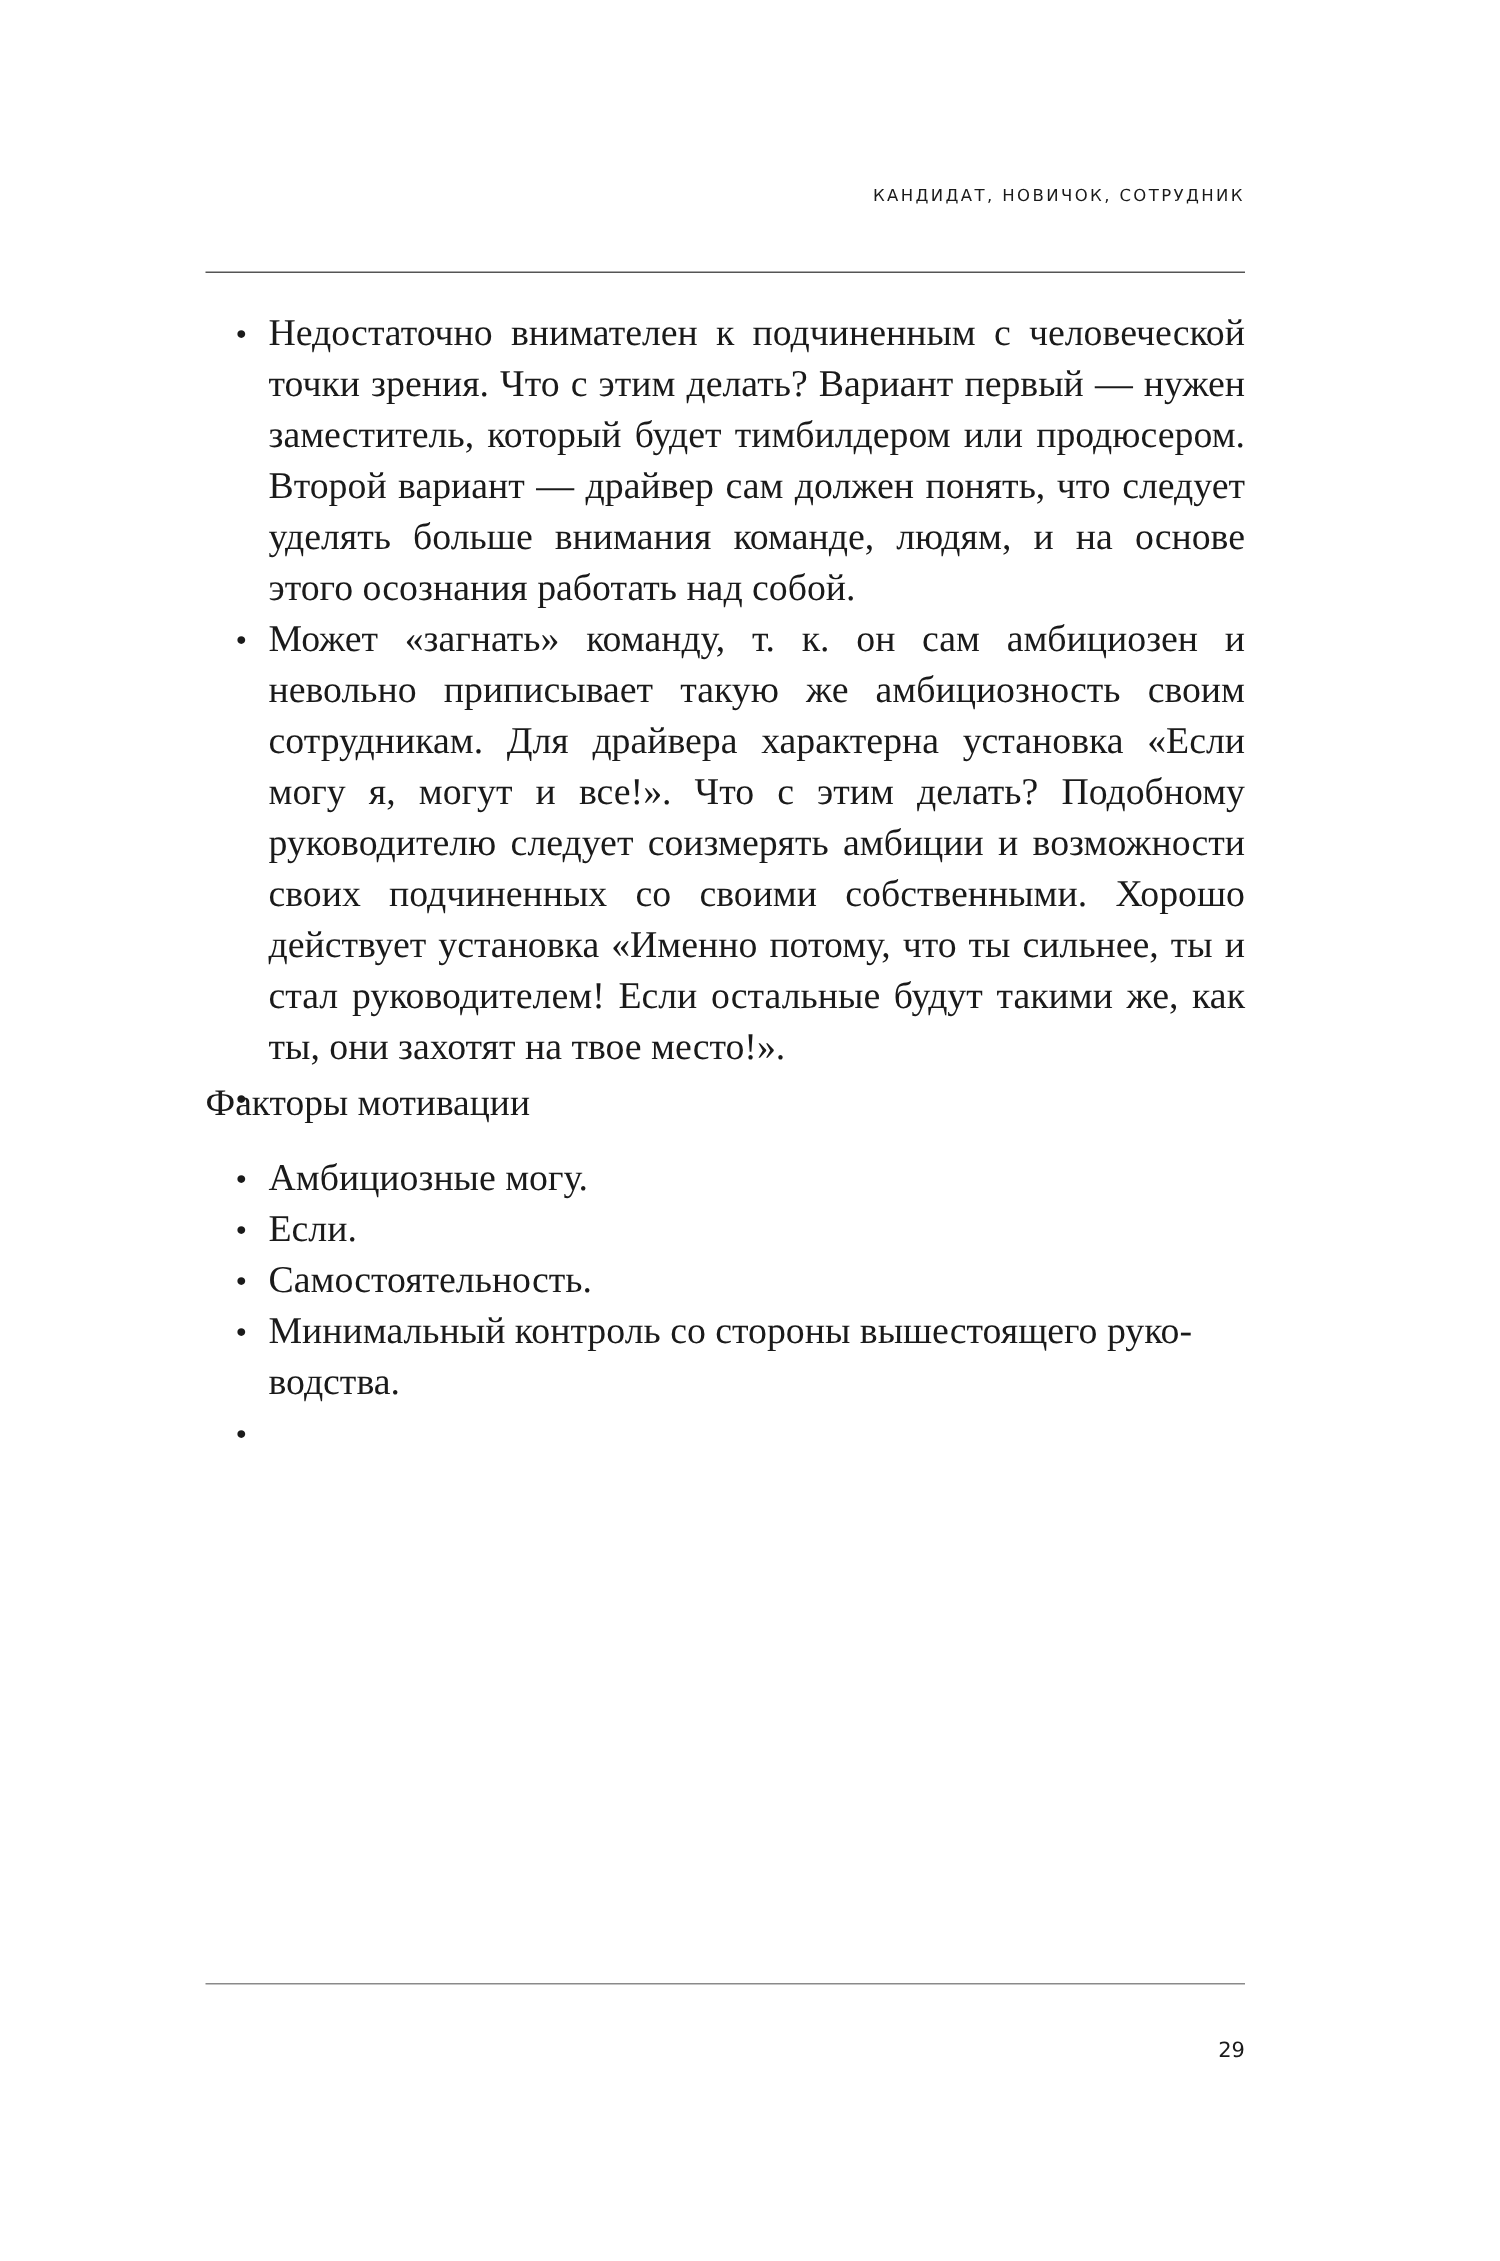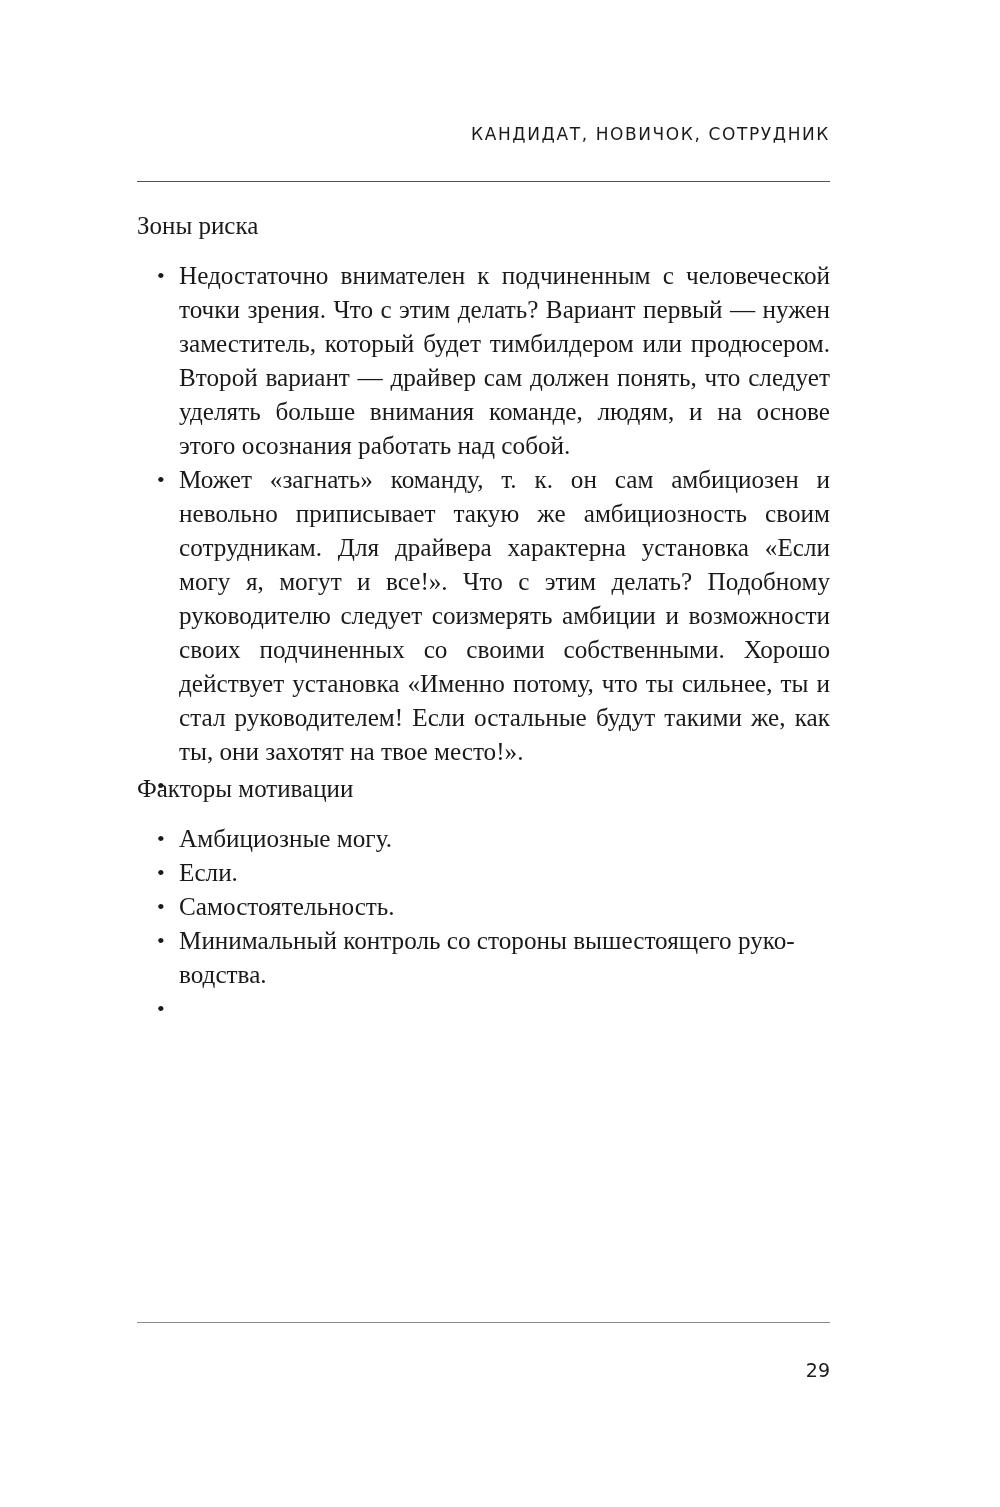--- a/index.html
+++ b/index.html
@@ -12,21 +12,21 @@
       height: 1507px;
       position: relative;
       overflow: hidden;
       color: #1a1a1a;
     }
     .running-head {
       position: absolute;
       top: 124px;
       right: 170px;
       font-family: "DejaVu Sans", sans-serif;
-      font-size: 17px;
+      font-size: 11px;
       letter-spacing: 1.6px;
       color: #1a1a1a;
       white-space: nowrap;
     }
     .rule {
       position: absolute;
       left: 137px;
       width: 693px;
       height: 0;
       border-top: 1.5px solid #555555;
@@ -69,32 +69,31 @@
       top: 0;
       font-size: 22px;
     }
     ul.bullets.short li { text-align: left; }
 
     .page-number {
       position: absolute;
       top: 1359px;
       right: 170px;
       font-family: "DejaVu Sans", sans-serif;
-      font-size: 19px;
+      font-size: 14px;
       color: #1a1a1a;
     }
   </style>
 </head>
 <body>
 
 <div class="running-head">КАНДИДАТ, НОВИЧОК, СОТРУДНИК</div>
 <div class="rule top"></div>
 
 <div class="content">
-  <h2 class="section-title">Зоны риска</h2>
   <ul class="bullets">
     <li><span class="bullet">•</span><span>Недостаточно внимателен к подчиненным с челове­ческой точки зрения. Что с этим делать? Вариант пер­вый — нужен заместитель, который будет тимбилде­ром или продюсером. Второй вариант — драйвер сам должен понять, что следует уделять больше внимания команде, людям, и на основе этого осознания работать над собой.</span></li>
     <li><span class="bullet">•</span><span>Может «загнать» команду, т. к. он сам амбициозен и невольно приписывает такую же амбициозность своим сотрудникам. Для драйвера характерна уста­новка «Если могу я, могут и все!». Что с этим делать? Подобному руководителю следует соизмерять амби­ции и возможности своих подчиненных со своими собственными. Хорошо действует установка «Именно потому, что ты сильнее, ты и стал руководителем! Если остальные будут такими же, как ты, они захотят на твое место!».</span></li>
     <li><span class="bullet">•</span></li>
   </ul>
 
   <h2 class="section-title second">Факторы мотивации</h2>
   <ul class="bullets short">
     <li><span class="bullet">•</span><span>Амбициозные могу.</span></li>
     <li><span class="bullet">•</span><span>Если.</span></li>

